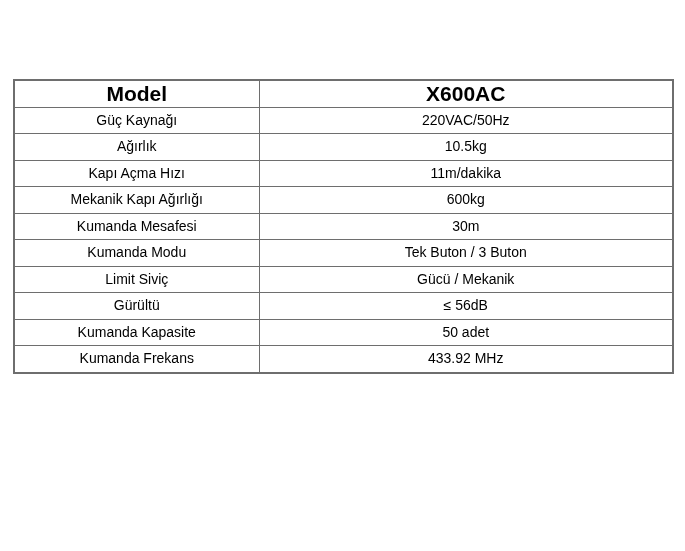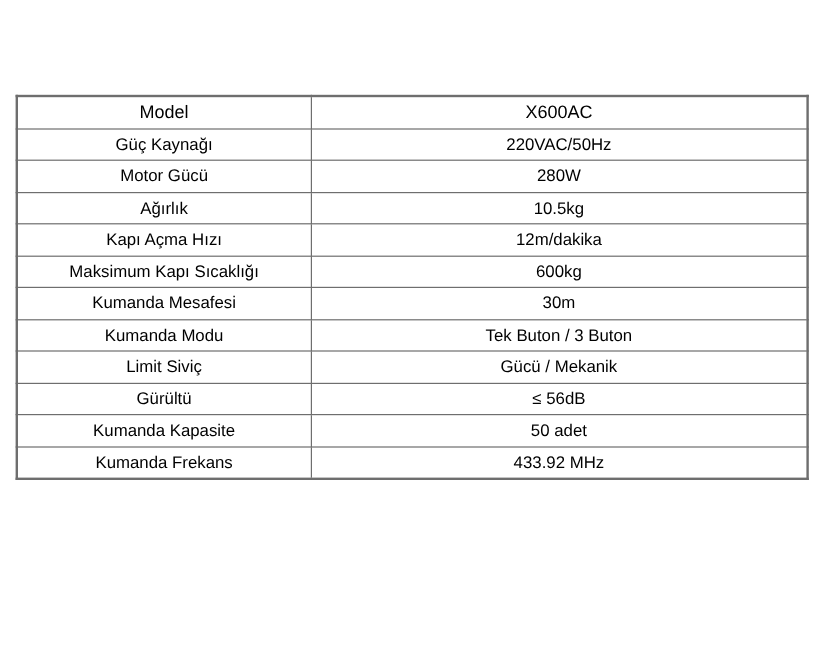--- a/index.html
+++ b/index.html
@@ -33,22 +33,22 @@
     height: 25.5px;
     padding: 0 4px;
     text-align: center;
     vertical-align: middle;
     font-size: 14px;
     line-height: 1.1;
     white-space: nowrap;
     overflow: hidden;
   }
   .spec-table th {
-    font-weight: normal;
-    font-size: 15px;
+    font-weight: bold;
+    font-size: 21px;
   }
 </style>
 </head>
 <body>
 
 <table class="spec-table">
   <colgroup>
     <col class="label-col">
     <col class="value-col">
   </colgroup>
@@ -57,33 +57,29 @@
       <th>Model</th>
       <th>X600AC</th>
     </tr>
   </thead>
   <tbody>
       <tr>
         <td>Güç Kaynağı</td>
         <td>220VAC/50Hz</td>
       </tr>
       <tr>
-        <td>Motor Gücü</td>
-        <td>280W</td>
-      </tr>
-      <tr>
         <td>Ağırlık</td>
         <td>10.5kg</td>
       </tr>
       <tr>
         <td>Kapı Açma Hızı</td>
-        <td>12m/dakika</td>
+        <td>11m/dakika</td>
       </tr>
       <tr>
-        <td>Maksimum Kapı Sıcaklığı</td>
+        <td>Mekanik Kapı Ağırlığı</td>
         <td>600kg</td>
       </tr>
       <tr>
         <td>Kumanda Mesafesi</td>
         <td>30m</td>
       </tr>
       <tr>
         <td>Kumanda Modu</td>
         <td>Tek Buton / 3 Buton</td>
       </tr>

